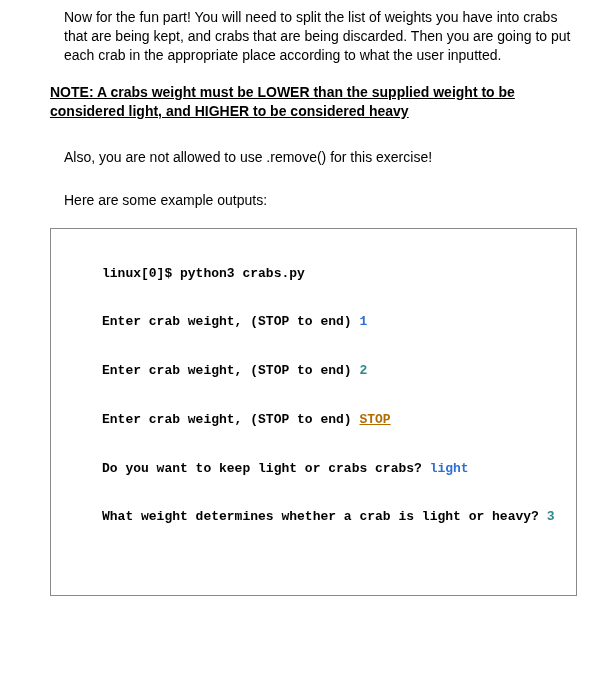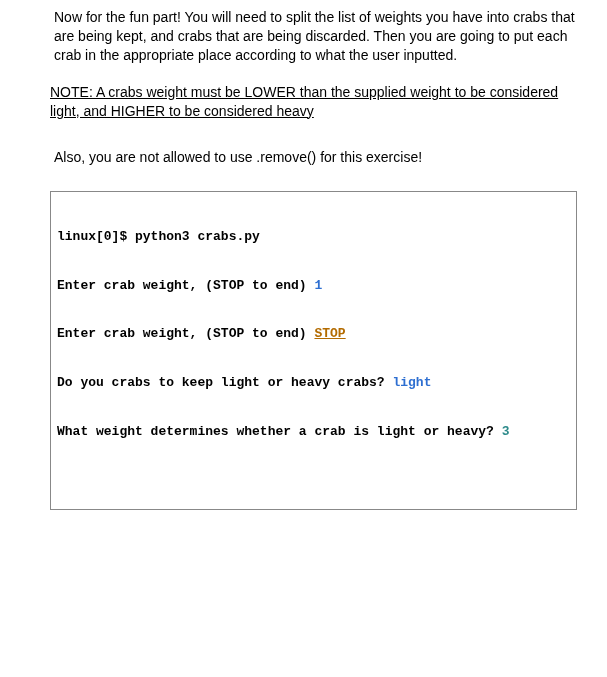--- a/index.html
+++ b/index.html
@@ -10,62 +10,64 @@
     font-size: 14px;
     color: #000000;
     width: 607px;
   }
   .page {
     padding: 8px 30px 20px 50px;
     box-sizing: border-box;
     width: 607px;
   }
   .para {
-    margin: 0 0 18px 4px;
+    margin: 0 0 18px 14px;
     line-height: 1.35;
   }
   .note {
-    font-weight: normal;
+    font-weight: bold;
     text-decoration: underline;
     margin: 0 0 28px 0;
     line-height: 1.35;
   }
   .gap-small { margin-bottom: 24px; }
   .codebox {
     border: 1px solid #888888;
     padding: 4px 6px;
     margin: 0 0 14px 0;
     line-height: 1.25;
     font-family: "Courier New", Courier, monospace;
     font-size: 13px;
     font-weight: bold;
     white-space: pre;
     overflow: hidden;
     background: #ffffff;
   }
-  .codebox .line { display: block; }
+  .codebox .line { display: block; margin-left: 45px; }
   .in-blue  { color: #2e6fd1; }
   .in-teal  { color: #2e8b8b; }
   .in-amber { color: #b36b00; text-decoration: underline; }
 </style>
 </head>
 <body>
 
 <div class="page">
 
   <p class="para">Now for the fun part!  You will need to split the list of weights you have into crabs that are being kept, and crabs that are being discarded.  Then you are going to put each crab in the appropriate place according to what the user inputted.</p>
 
   <p class="note">NOTE:  A crabs weight must be LOWER than the supplied weight to be considered light, and HIGHER to be considered heavy</p>
 
   <p class="para gap-small">Also, you are not allowed to use .remove() for this exercise!</p>
 
+  <p class="para">Here are some example outputs:</p>
 
   <div class="codebox">
     <span class="line">linux[0]$ python3 crabs.py</span>
     <span class="line"><span>Enter crab weight, (STOP to end) </span><span class="in-blue">1</span></span>
+    <span class="line"><span>Enter crab weight, (STOP to end) </span><span class="in-teal">2</span></span>
     <span class="line"><span>Enter crab weight, (STOP to end) </span><span class="in-amber">STOP</span></span>
-    <span class="line"><span>Do you crabs to keep light or heavy crabs? </span><span class="in-blue">light</span></span>
+    <span class="line"><span>Do you want to keep light or crabs crabs? </span><span class="in-blue">light</span></span>
     <span class="line"><span>What weight determines whether a crab is light or heavy? </span><span class="in-teal">3</span></span>
     
     
   </div>
 
 </div>
 
 </body></html>

